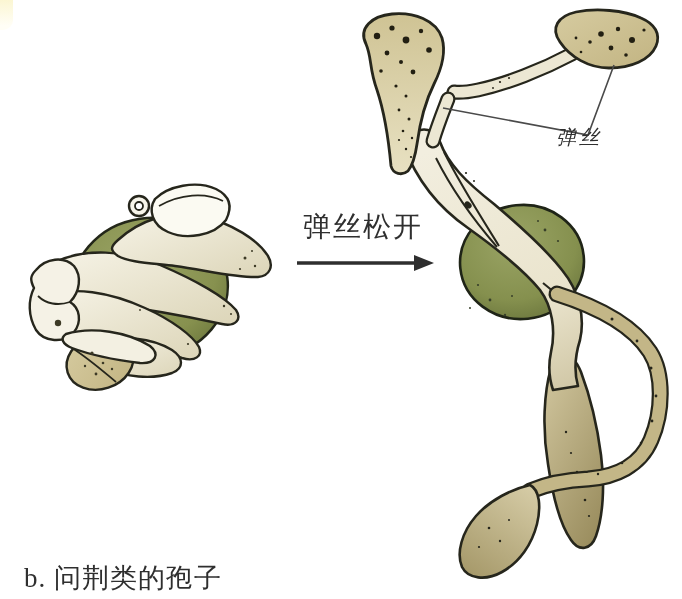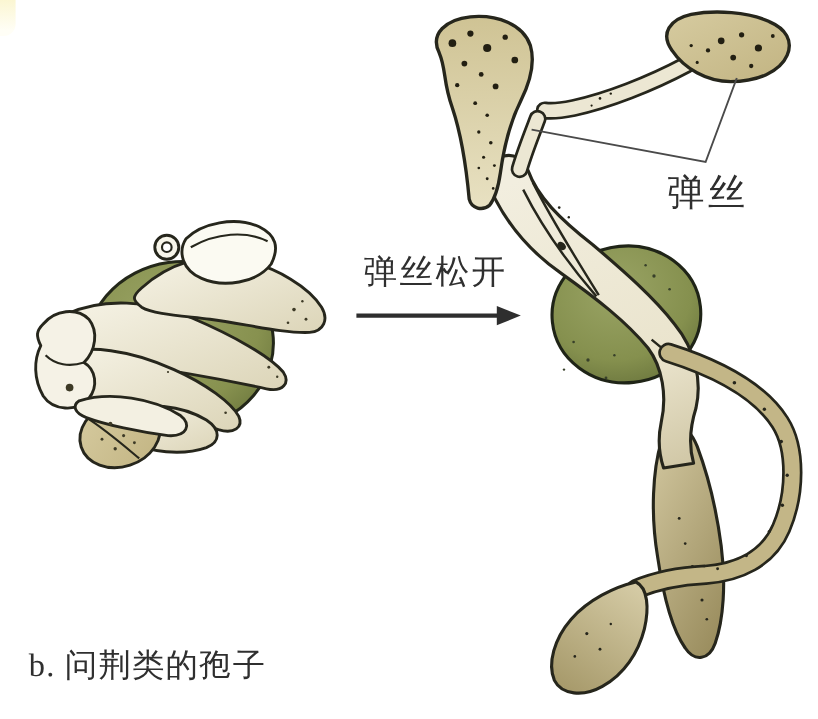--- a/index.html
+++ b/index.html
@@ -15,25 +15,25 @@
     position:absolute;
     color:#2f2f2f;
     white-space:nowrap;
     user-select:none;
   }
   .arrow-label{
     left:294px;top:208px;width:138px;
     font-size:28px;letter-spacing:2px;text-align:center;
   }
   .elater-label{
-    left:556px;top:140px;
-    font-size:31px;letter-spacing:3px;
+    left:556px;top:124px;
+    font-size:20px;letter-spacing:3px;font-style:italic;
   }
   .caption{
-    left:24px;top:536px;
+    left:24px;top:560px;
     font-size:27px;letter-spacing:1px;
   }
   .scan-artifact{
     position:absolute;left:0;top:0;width:13px;height:30px;
     background:linear-gradient(180deg,#fbf6d2,#fffef6 85%);
     border-bottom-right-radius:10px;
   }
 </style>
 </head>
 <body>

